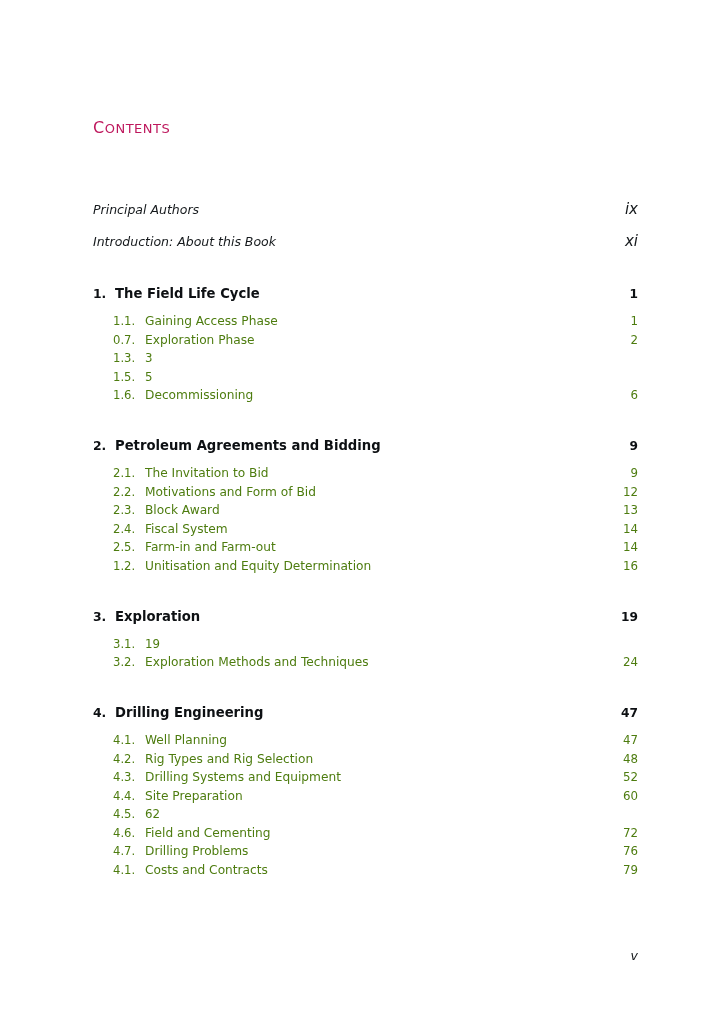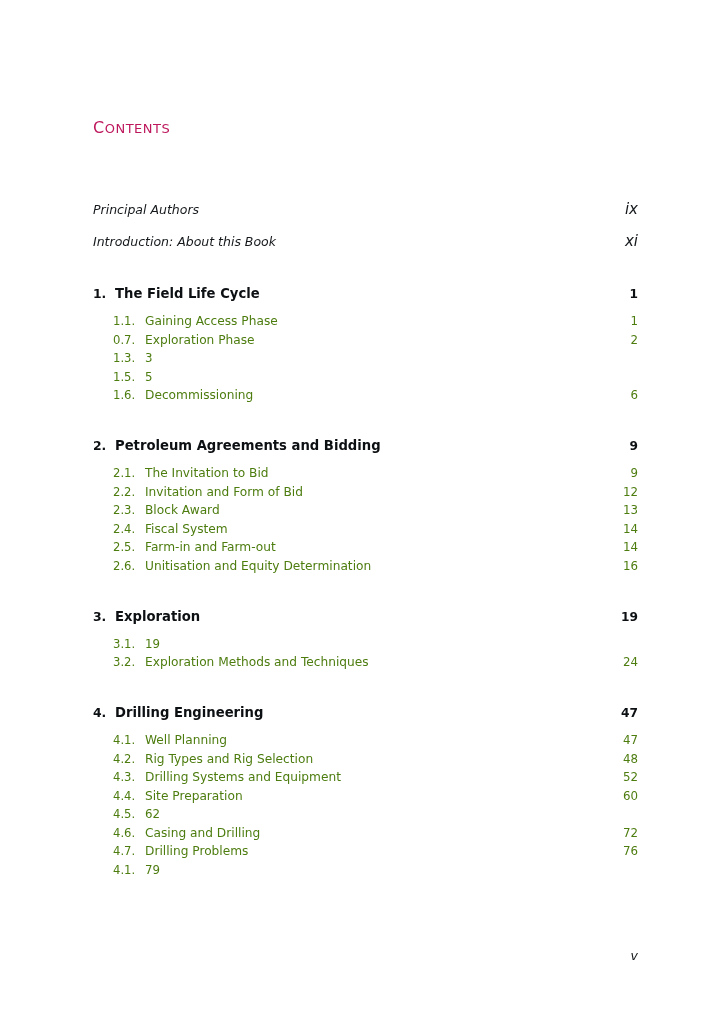--- a/index.html
+++ b/index.html
@@ -177,40 +177,40 @@
         <span class="pg">9</span>
       </div>
       <div class="sections">
         <div class="section-row">
           <span class="num">2.1.</span>
           <span class="title">The Invitation to Bid</span>
           <span class="pg">9</span>
         </div>
         <div class="section-row">
           <span class="num">2.2.</span>
-          <span class="title">Invitation and Form of Bid</span>
+          <span class="title">Motivations and Form of Bid</span>
           <span class="pg">12</span>
         </div>
         <div class="section-row">
           <span class="num">2.3.</span>
           <span class="title">Block Award</span>
           <span class="pg">13</span>
         </div>
         <div class="section-row">
           <span class="num">2.4.</span>
           <span class="title">Fiscal System</span>
           <span class="pg">14</span>
         </div>
         <div class="section-row">
           <span class="num">2.5.</span>
           <span class="title">Farm-in and Farm-out</span>
           <span class="pg">14</span>
         </div>
         <div class="section-row">
-          <span class="num">2.6.</span>
+          <span class="num">1.2.</span>
           <span class="title">Unitisation and Equity Determination</span>
           <span class="pg">16</span>
         </div>
       </div>
     </div>
 
     <div class="chapter-block">
       <div class="chapter-row">
         <span class="num">3.</span>
         <span class="title">Exploration</span>
@@ -255,30 +255,31 @@
           <span class="num">4.4.</span>
           <span class="title">Site Preparation</span>
           <span class="pg">60</span>
         </div>
         <div class="section-row">
           <span class="num">4.5.</span>
           <span class="pg">62</span>
         </div>
         <div class="section-row">
           <span class="num">4.6.</span>
-          <span class="title">Casing and Drilling</span>
+          <span class="title">Field and Cementing</span>
           <span class="pg">72</span>
         </div>
         <div class="section-row">
           <span class="num">4.7.</span>
           <span class="title">Drilling Problems</span>
           <span class="pg">76</span>
         </div>
         <div class="section-row">
           <span class="num">4.1.</span>
+          <span class="title">Costs and Contracts</span>
           <span class="pg">79</span>
         </div>
       </div>
     </div>
 
   </div>
 
   <div class="folio">v</div>
 
 </div>

